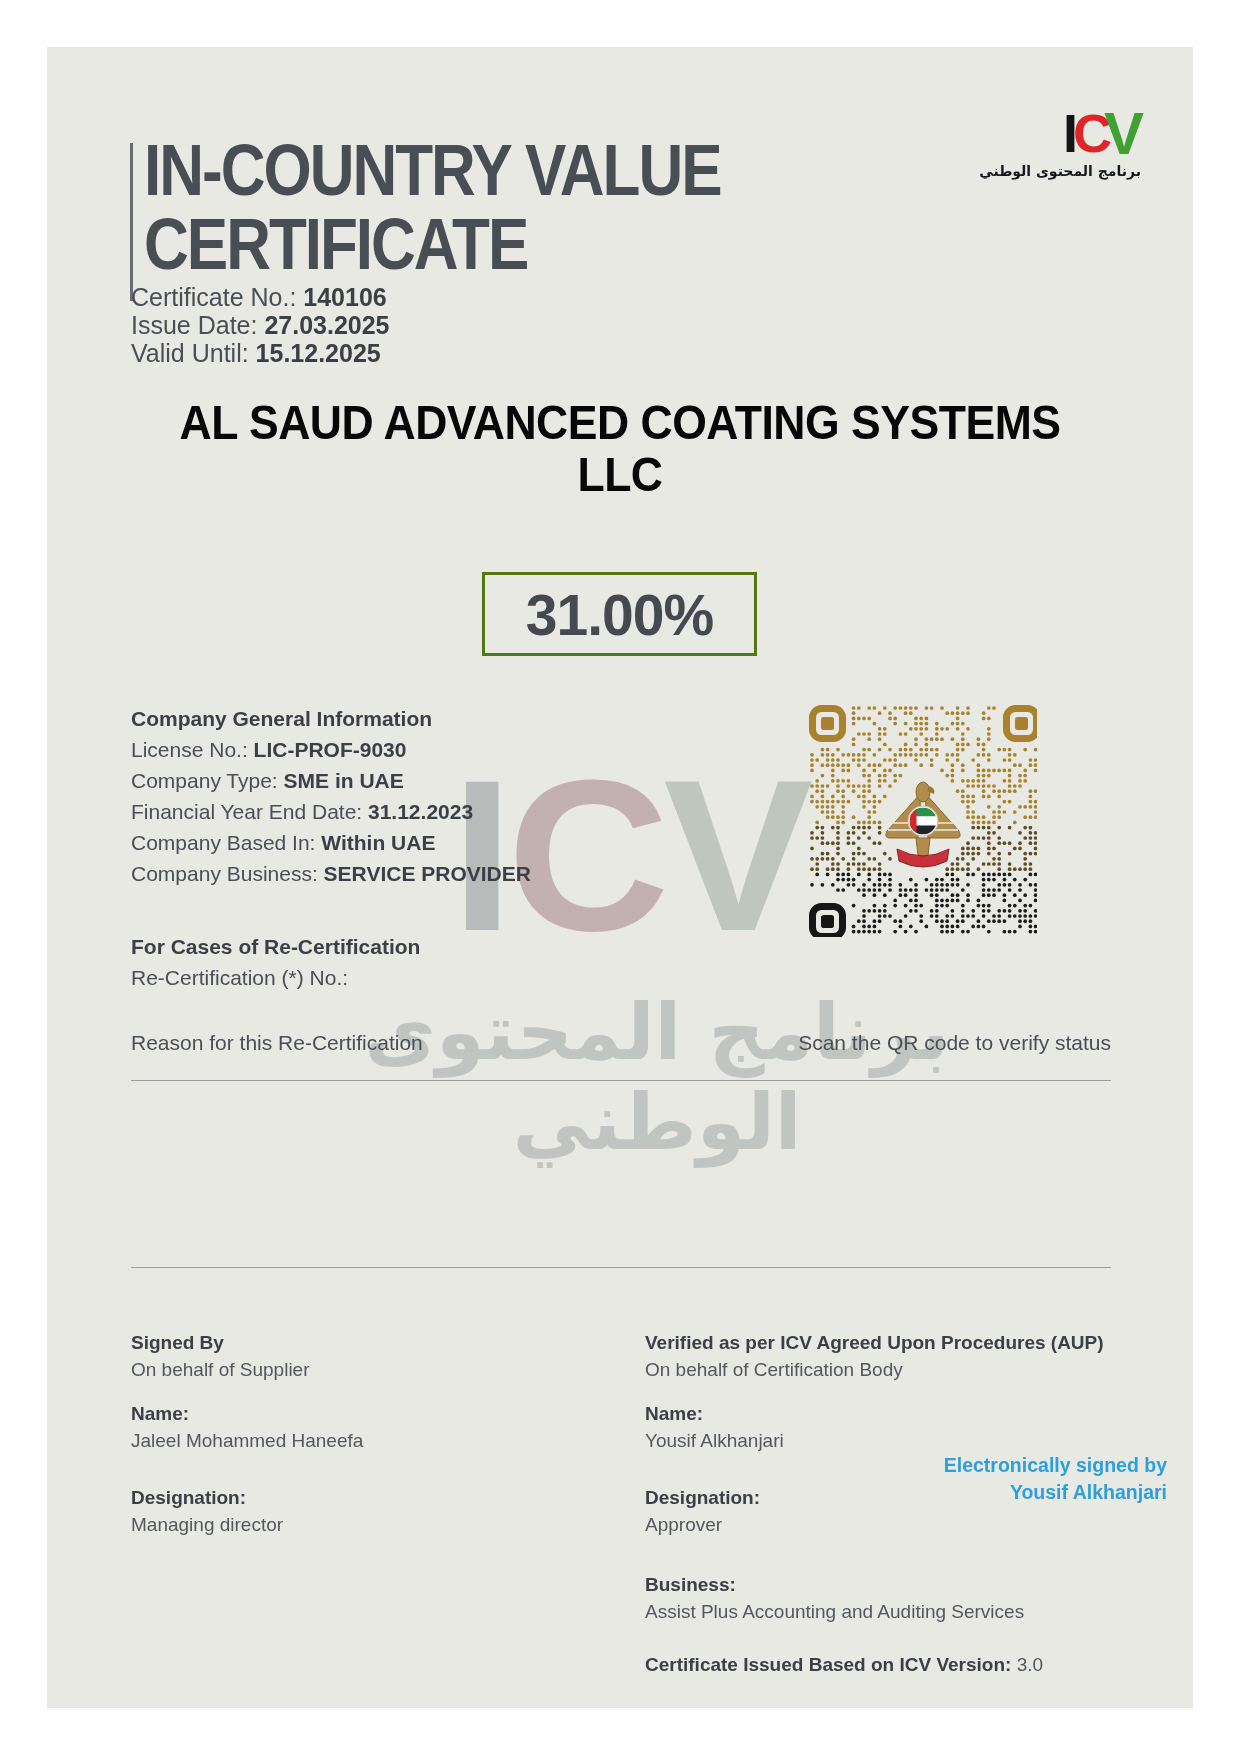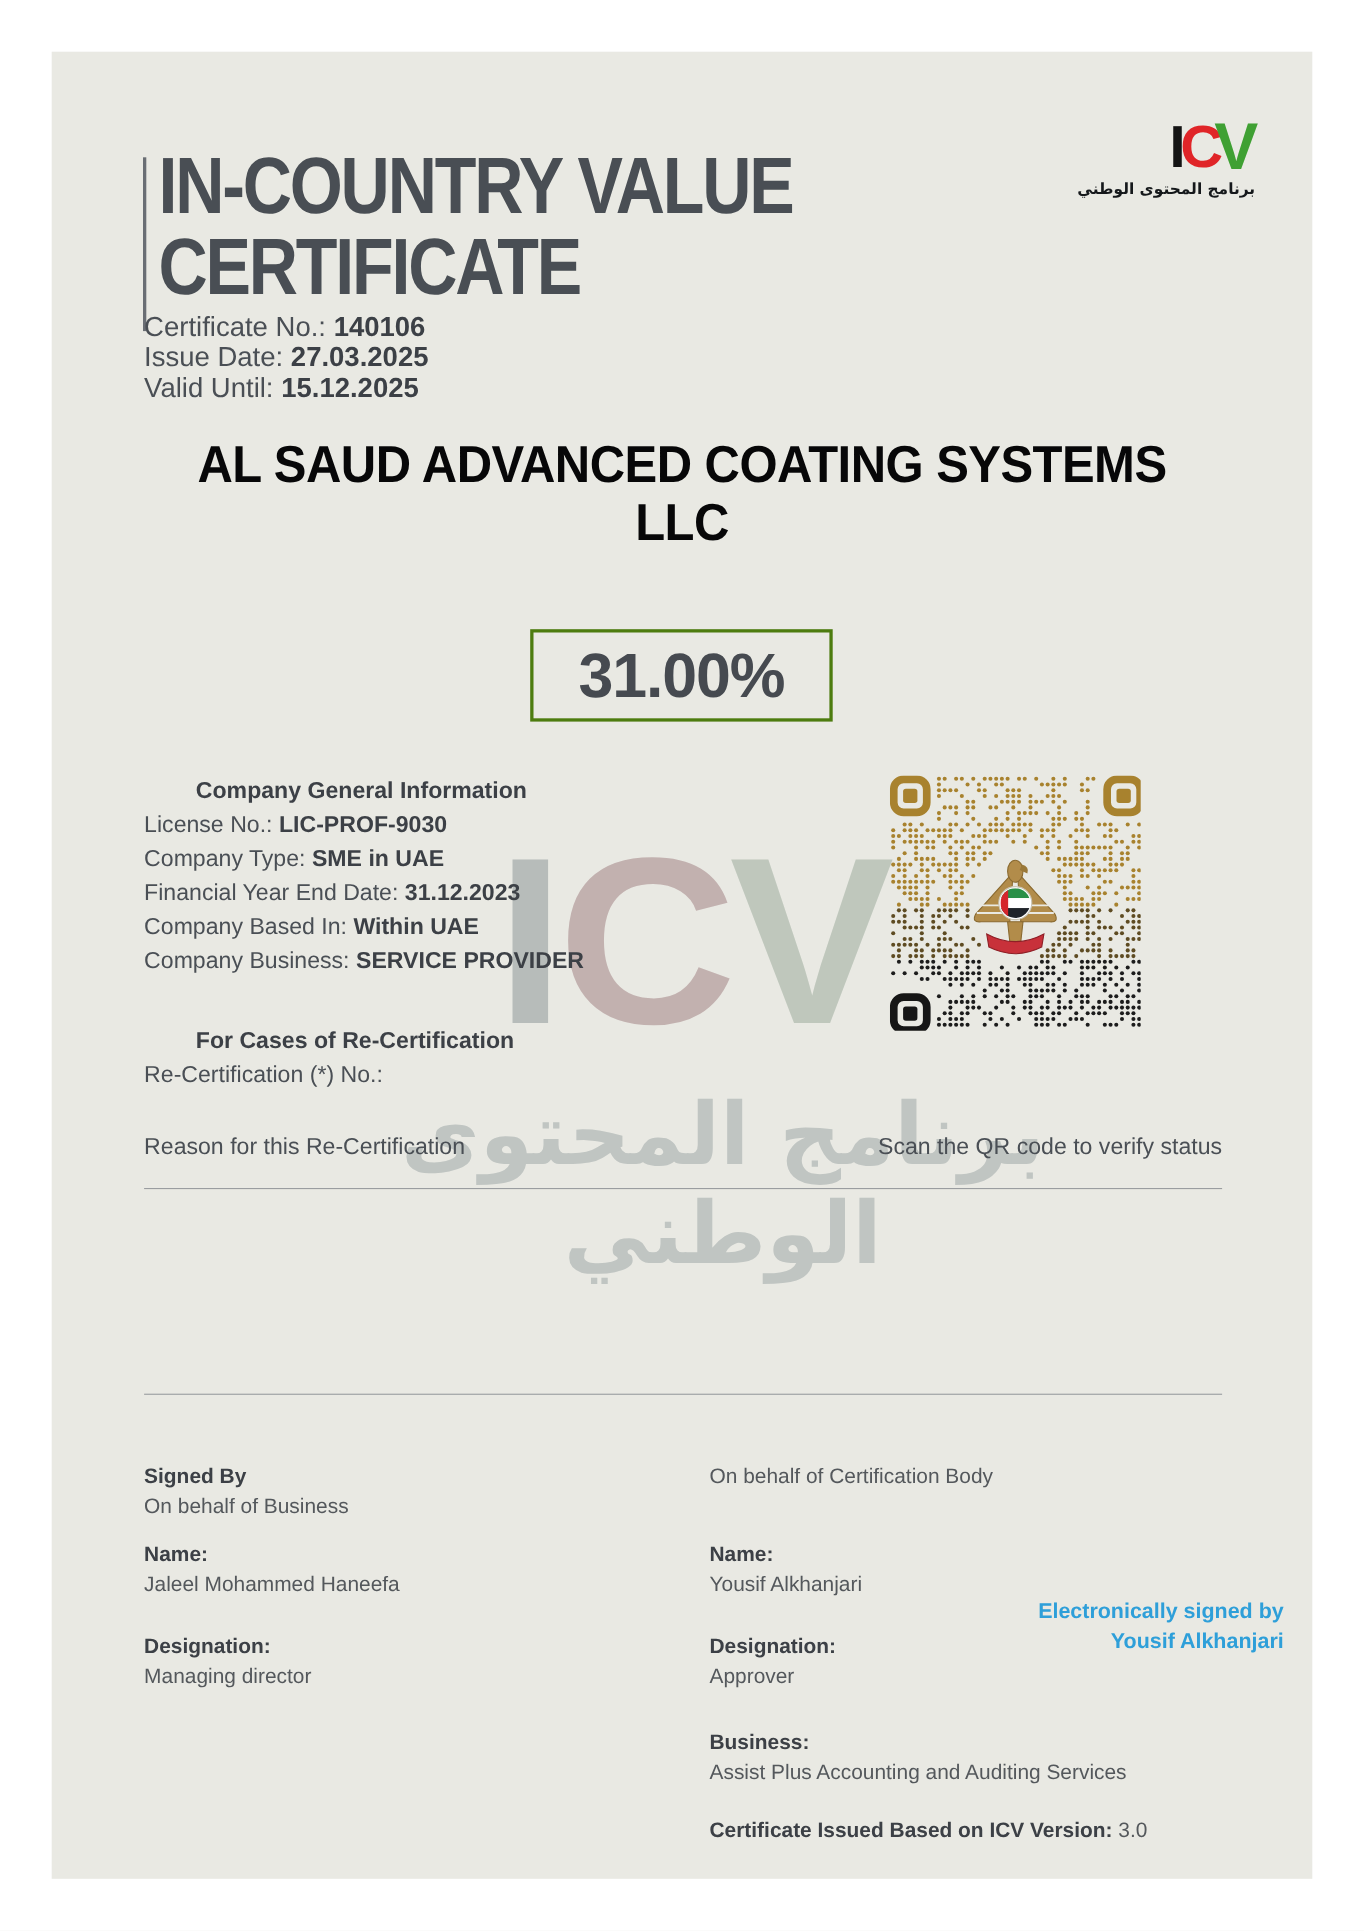--- a/index.html
+++ b/index.html
@@ -24,21 +24,21 @@
 
   
   .company{position:absolute;left:0;top:352px;width:100%;text-align:center;font-weight:bold;
            font-size:45px;line-height:50px;color:#070708;letter-spacing:-.5px;transform:scale(.99,1.05);}
   .score-box{position:absolute;left:435px;top:525px;width:269px;height:78px;border:3px solid #4d7c0f;
              text-align:center;}
   .score{font-weight:bold;font-size:57px;line-height:80px;color:#464A50;letter-spacing:-1px;}
 
   
   .info{position:absolute;left:84px;top:656px;font-size:21px;line-height:31px;color:#4A4F55;}
-  .sec-h{font-weight:bold;color:#3C4046;margin-left:47px;}
+  .sec-h{font-weight:bold;color:#3C4046;}
   .recert{position:absolute;left:84px;top:884px;font-size:21px;line-height:31px;color:#4A4F55;}
   .reason{position:absolute;left:84px;top:984px;font-size:21px;color:#4A4F55;}
   .qr-caption{position:absolute;right:82px;top:984px;font-size:21px;color:#4A4F55;}
   .rule{position:absolute;left:84px;right:82px;height:0;border-top:1px solid #9A9DA0;}
   .rule1{top:1033px;}
   .rule2{top:1220px;}
 
   
   .wm{position:absolute;left:404px;top:700px;font-weight:bold;font-size:216px;line-height:216px;
       letter-spacing:-6px;opacity:.55;white-space:nowrap;transform:scale(1.04,1);transform-origin:0 0;}
@@ -906,32 +906,33 @@
           <rect x="-13.5" y="-15.5" width="7" height="27" fill="#D5262C"></rect>
         </g>
         <path d="M-26,26 Q0,40 26,26 L24,38 Q0,50 -24,38 Z" fill="#C8313A" stroke="#8e1f26" stroke-width="1"></path>
       </g>
     </svg>
 
     <div class="rule rule2"></div>
 
     <div class="cell lc r1">
       <div class="b">Signed By</div>
-      <div>On behalf of Business</div>
+      <div>On behalf of Supplier</div>
     </div>
     <div class="cell lc r2">
       <div class="b">Name:</div>
       <div>Jaleel Mohammed Haneefa</div>
     </div>
     <div class="cell lc r3">
       <div class="b">Designation:</div>
       <div>Managing director</div>
     </div>
 
     <div class="cell rc r1">
+      <div class="b">Verified as per ICV Agreed Upon Procedures (AUP)</div>
       <div>On behalf of Certification Body</div>
     </div>
     <div class="cell rc r2">
       <div class="b">Name:</div>
       <div>Yousif Alkhanjari</div>
     </div>
     <div class="cell rc r3">
       <div class="b">Designation:</div>
       <div>Approver</div>
     </div>

